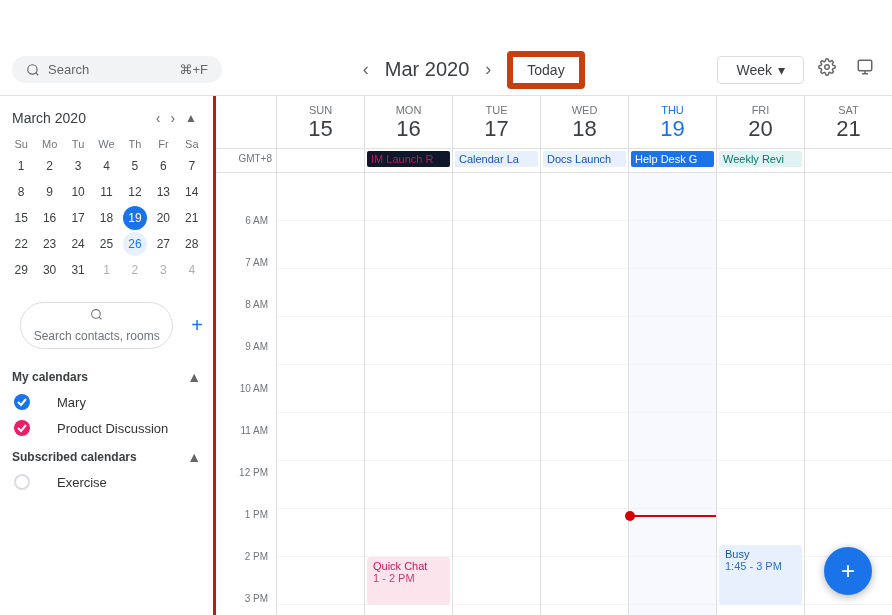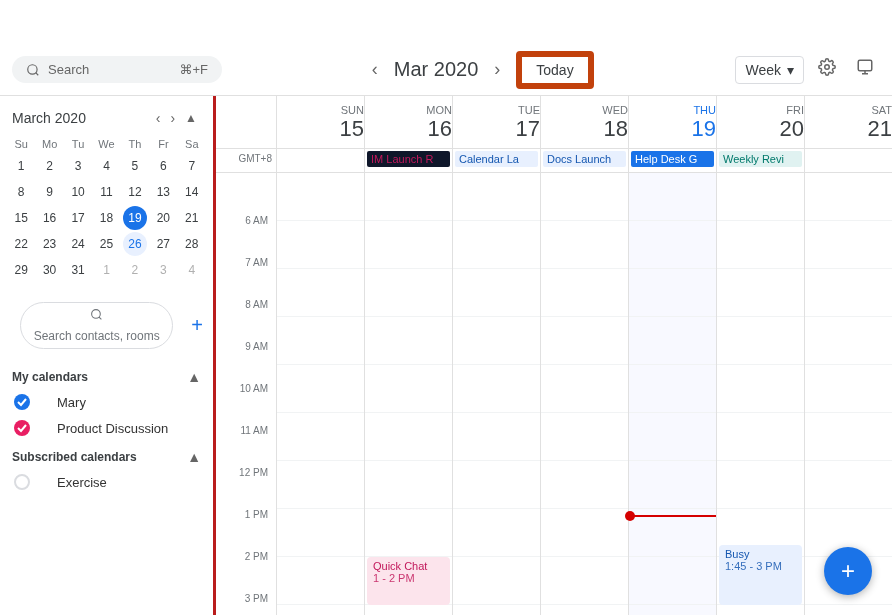--- a/index.html
+++ b/index.html
@@ -8,21 +8,21 @@
     
     .top-bar { display: flex; align-items: center; padding: 6px 12px; border-bottom: 1px solid #e0e0e0; height: 52px; gap: 12px; margin-top: 44px; }
     .search-box { display: flex; align-items: center; background: #f1f3f4; border-radius: 24px; padding: 6px 14px; gap: 8px; width: 210px; cursor: text; }
     .search-box span { color: #666; font-size: 13px; }
     .search-shortcut { color: #888; font-size: 12px; margin-left: auto; }
     .top-bar-center { display: flex; align-items: center; gap: 8px; flex: 1; justify-content: center; }
     .nav-title { font-size: 20px; font-weight: 400; color: #3c4043; }
     .nav-arrow { background: none; border: none; cursor: pointer; color: #666; font-size: 18px; padding: 4px 8px; border-radius: 50%; }
     .today-btn { border: 6px solid #c2410c; border-radius: 4px; padding: 5px 14px; cursor: pointer; background: #fff; font-size: 14px; color: #3c4043; }
     .top-bar-right { display: flex; align-items: center; gap: 8px; }
-    .week-select { display: flex; align-items: center; border: 1px solid #dadce0; border-radius: 4px; padding: 5px 9px; gap: 6px; cursor: pointer; font-size: 14px; color: #3c4043; }
+    .week-select { display: flex; align-items: center; border: 1px solid #dadce0; border-radius: 4px; padding: 5px 18px; gap: 6px; cursor: pointer; font-size: 14px; color: #3c4043; }
     .icon-btn { background: none; border: none; cursor: pointer; color: #666; padding: 6px; border-radius: 50%; font-size: 18px; }
 
     
     .main { display: flex; flex: 1; overflow: hidden; }
 
     
     .sidebar { width: 216px; border-right: 3px solid #b91c1c; display: flex; flex-direction: column; padding: 8px 0; overflow-y: auto; flex-shrink: 0; }
     .mini-cal { padding: 4px 8px 8px; }
     .mini-cal-header { display: flex; align-items: center; justify-content: space-between; margin-bottom: 8px; padding: 0 4px; }
     .mini-cal-title { font-size: 14px; font-weight: 500; color: #3c4043; }
@@ -45,21 +45,21 @@
     .cal-checkbox { width: 16px; height: 16px; border-radius: 50%; display: flex; align-items: center; justify-content: center; }
     .cal-checkbox.blue { background: #1a73e8; }
     .cal-checkbox.pink { background: #e91e63; }
     .cal-checkbox.empty { border: 2px solid #dadce0; border-radius: 50%; }
     .cal-checkbox svg { width: 10px; height: 10px; fill: white; }
 
     
     .calendar-area { flex: 1; display: flex; flex-direction: column; overflow: hidden; }
     .day-headers { display: flex; border-bottom: 1px solid #e0e0e0; }
     .gmt-label { width: 60px; flex-shrink: 0; padding: 8px 4px; font-size: 10px; color: #70757a; text-align: right; }
-    .day-col-header { flex: 1; text-align: right; padding: 8px 0 6px; border-left: 1px solid #e0e0e0; }
+    .day-col-header { flex: 1; text-align: center; padding: 8px 0 6px; border-left: 1px solid #e0e0e0; }
     .day-col-header .day-name { font-size: 11px; color: #70757a; text-transform: uppercase; }
     .day-col-header .day-num { font-size: 22px; font-weight: 400; color: #3c4043; line-height: 1.2; }
     .day-col-header.today .day-num { color: #1a73e8; font-weight: 500; }
     .day-col-header.today .day-name { color: #1a73e8; }
 
     .all-day-row { display: flex; border-bottom: 1px solid #e0e0e0; min-height: 24px; }
     .all-day-label { width: 60px; flex-shrink: 0; }
     .all-day-col { flex: 1; border-left: 1px solid #e0e0e0; padding: 2px; }
     .all-day-event { font-size: 11px; border-radius: 2px; padding: 2px 4px; white-space: nowrap; overflow: hidden; text-overflow: ellipsis; }
     .event-pink { background: #0f172a; color: #c2185b; }

